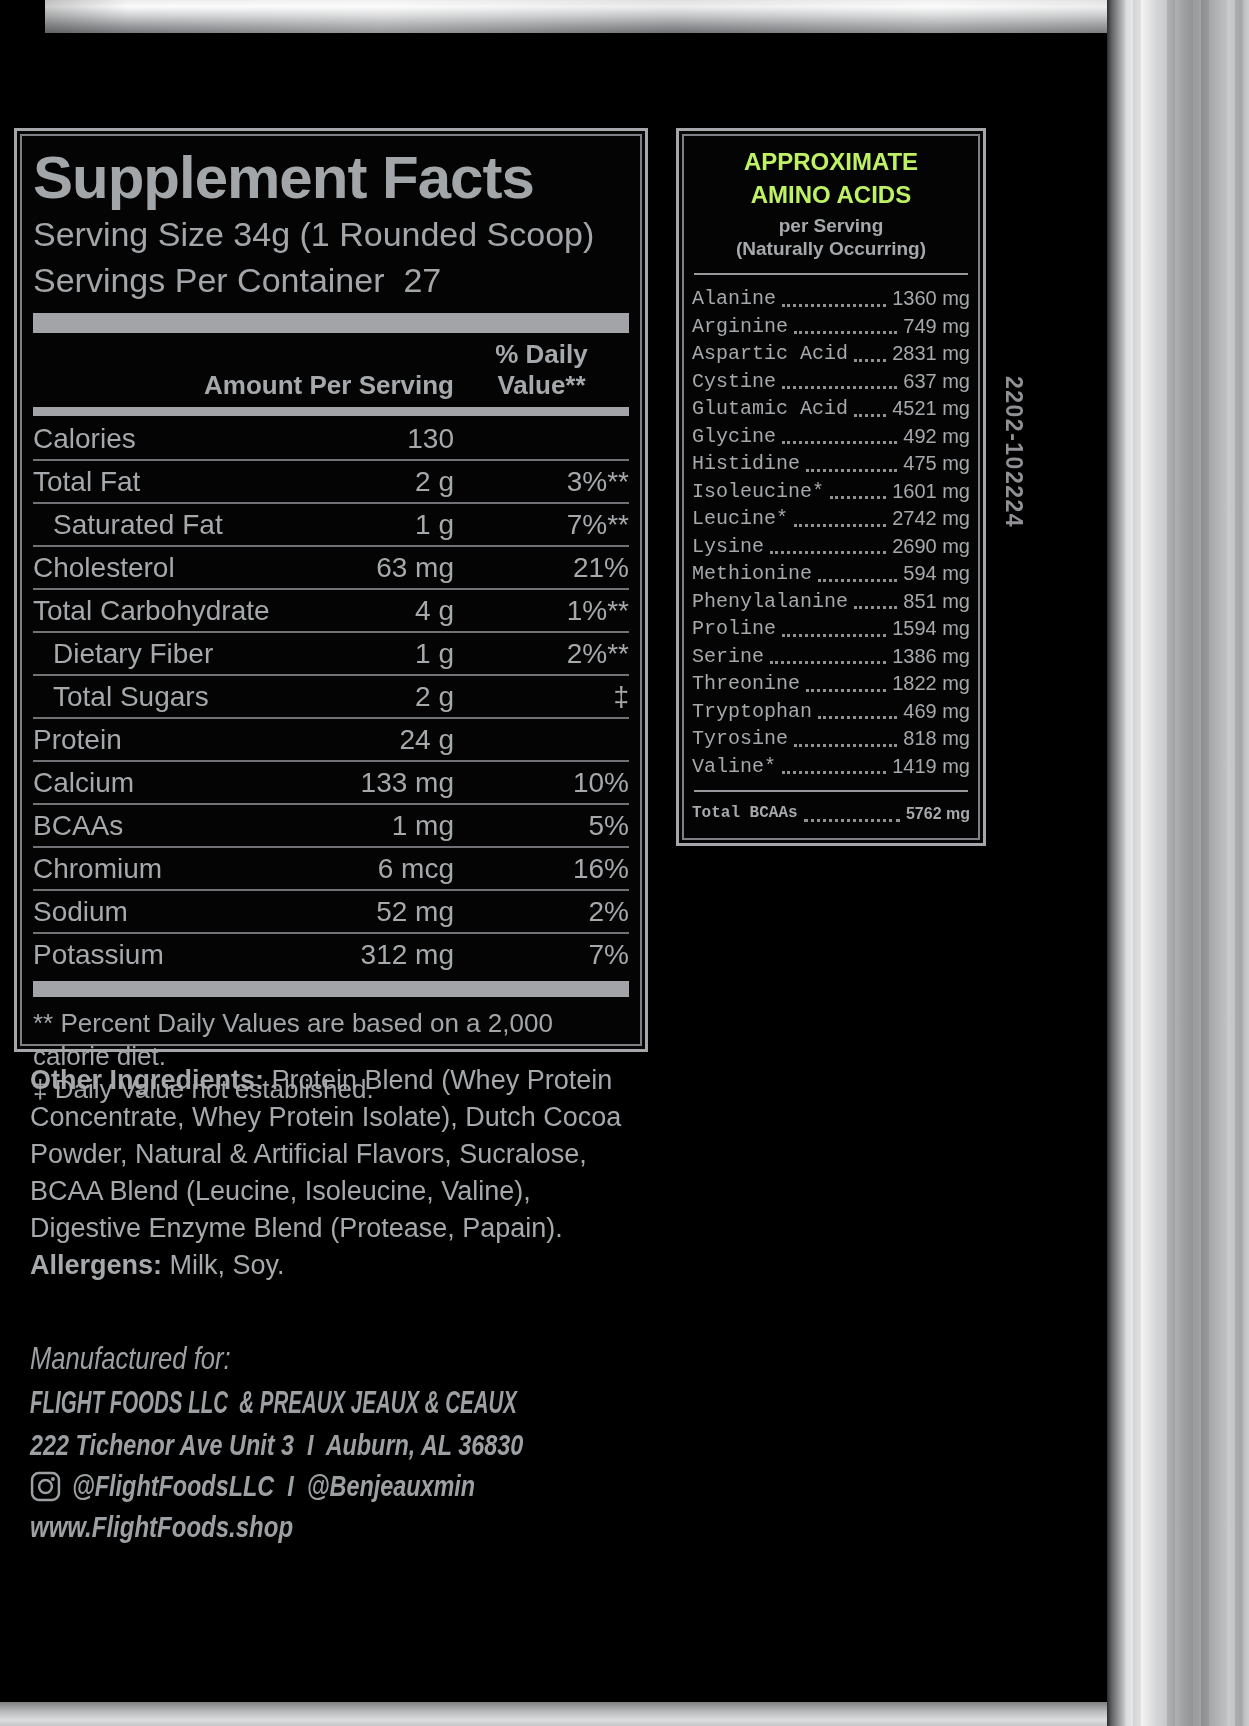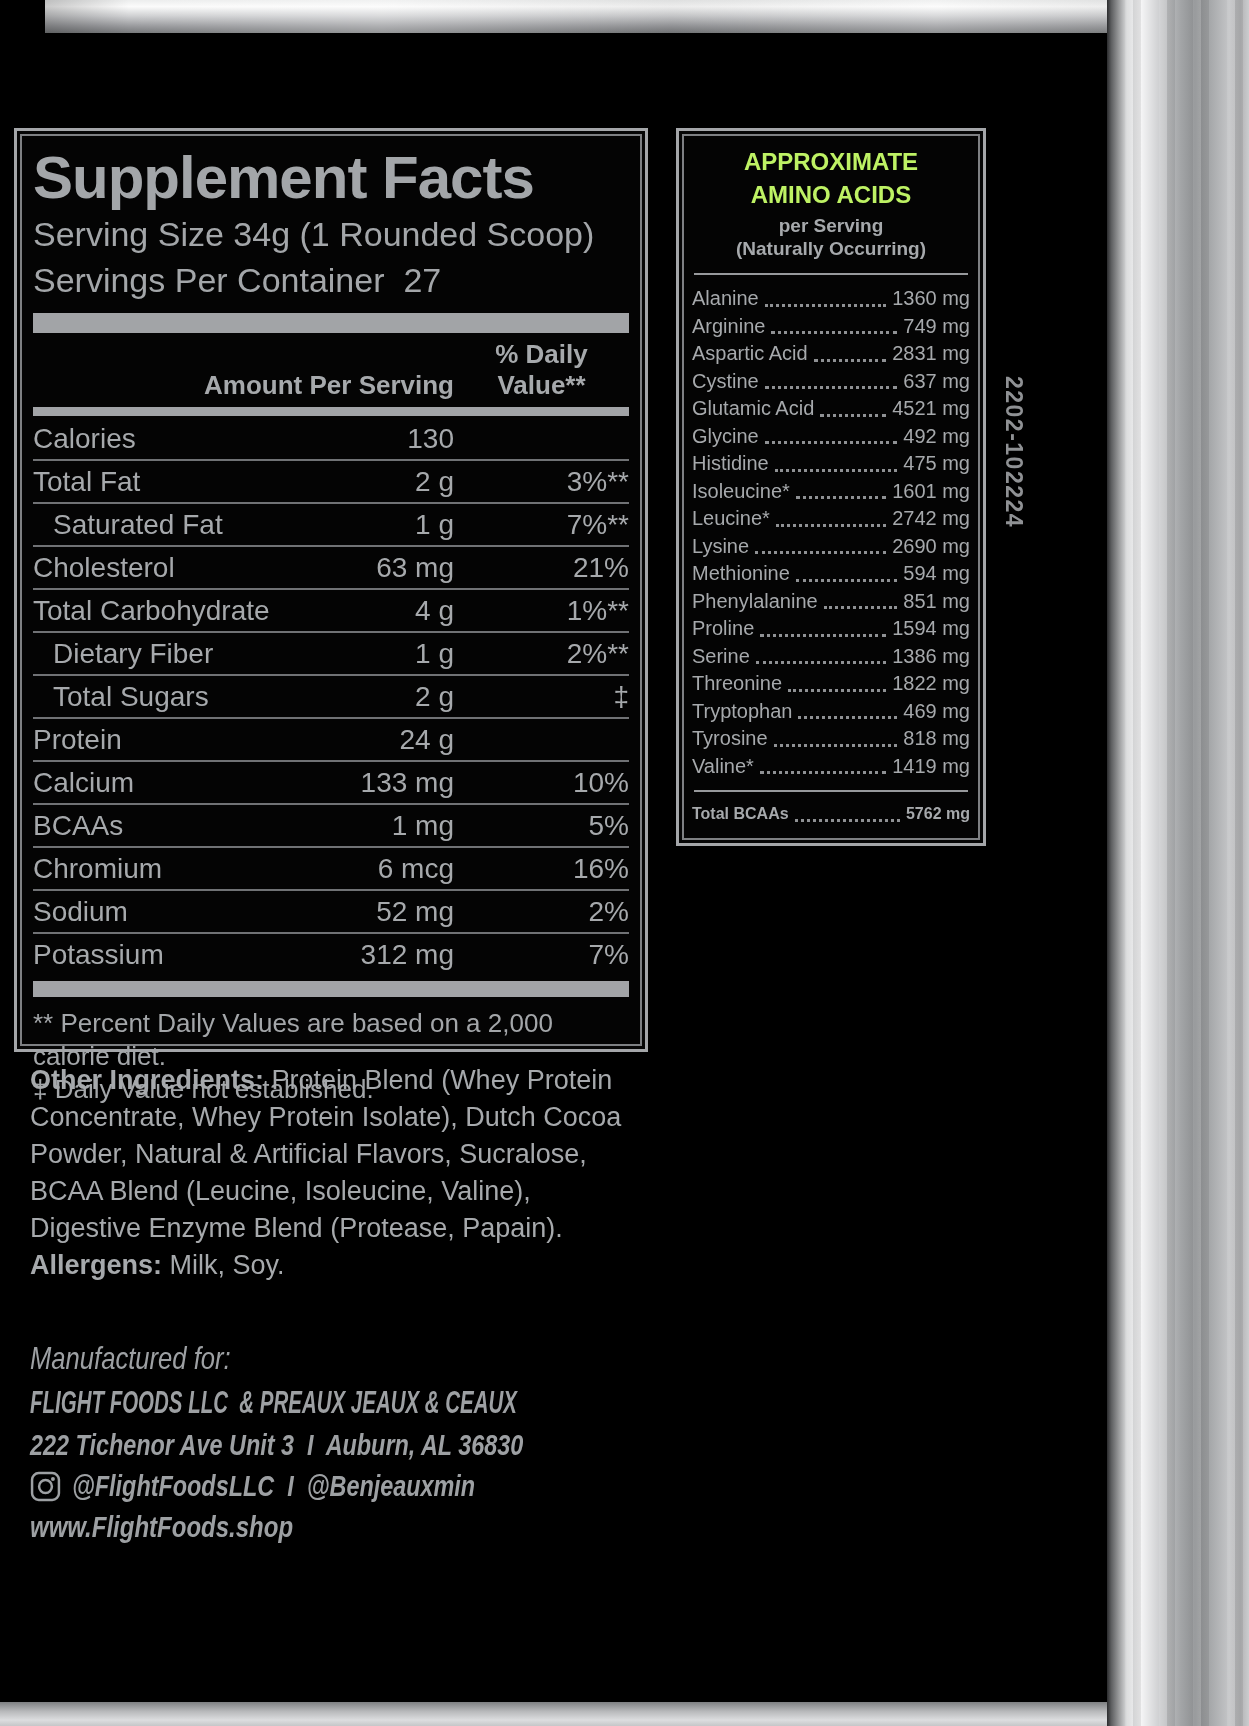--- a/index.html
+++ b/index.html
@@ -52,21 +52,21 @@
   .footnote { font-size:26px; line-height:33px; color:#a3a6a9; }
 
   
   .amino { left:676px; top:128px; width:310px; height:718px; padding:14px 13px 12px; }
   .am-title { text-align:center; font-weight:700; font-size:24px; line-height:33px; color:#bef264; }
   .am-sub1 { text-align:center; font-weight:700; font-size:19px; line-height:23px; margin-top:3px; }
   .am-sub2 { text-align:center; font-weight:700; font-size:19px; line-height:24px; }
   .am-rule { border-top:2px solid #97999c; margin:12px 2px 10px; }
   .am-rule2{ border-top:2px solid #97999c; margin:10px 2px 8px; }
   .a-row { display:flex; font-size:20px; line-height:27.5px; white-space:nowrap; }
-  .a-name { flex-shrink:0; }
+  .a-name { flex-shrink:0;font-family:Liberation Mono, monospace; }
   .leader { flex:1; border-bottom:3px dotted #8f9194; margin:0 6px; align-self:flex-end; margin-bottom:6px; min-width:10px; }
   .a-val { flex-shrink:0; text-align:right; }
   .a-total { font-weight:700; font-size:16px;justify-content:space-between; }
 
   
   .vcode {
     position:absolute; left:1000px; top:376px;
     writing-mode:vertical-rl;
     font-size:23px; font-weight:700; letter-spacing:1.5px; color:#8f9194;
   }

